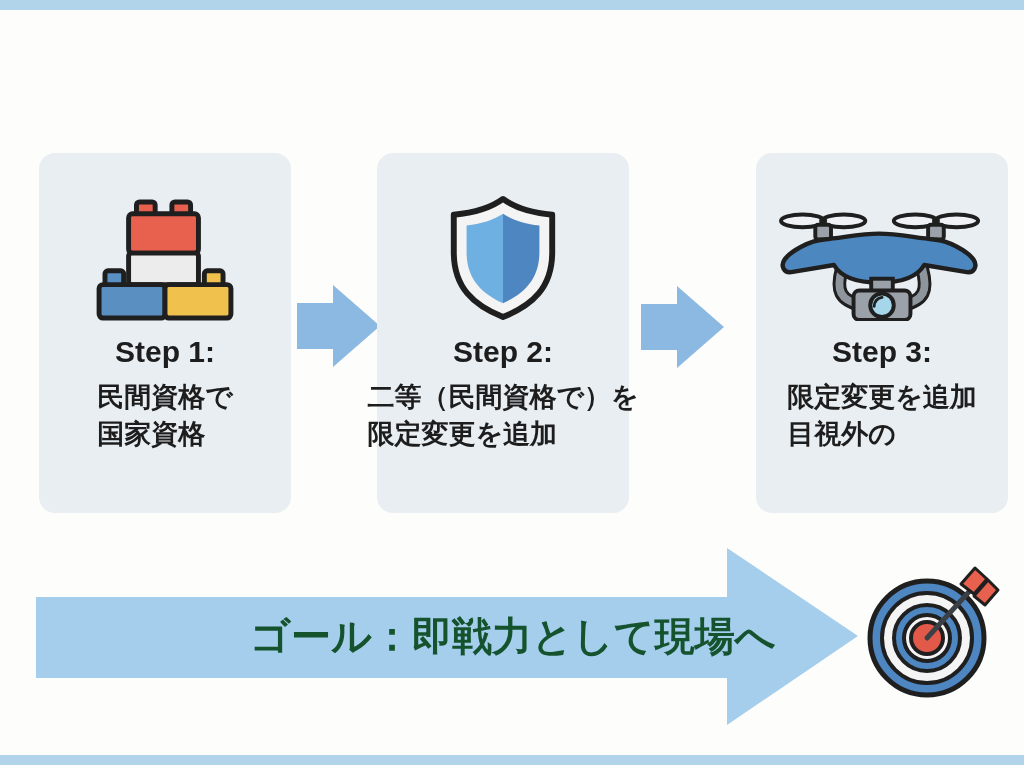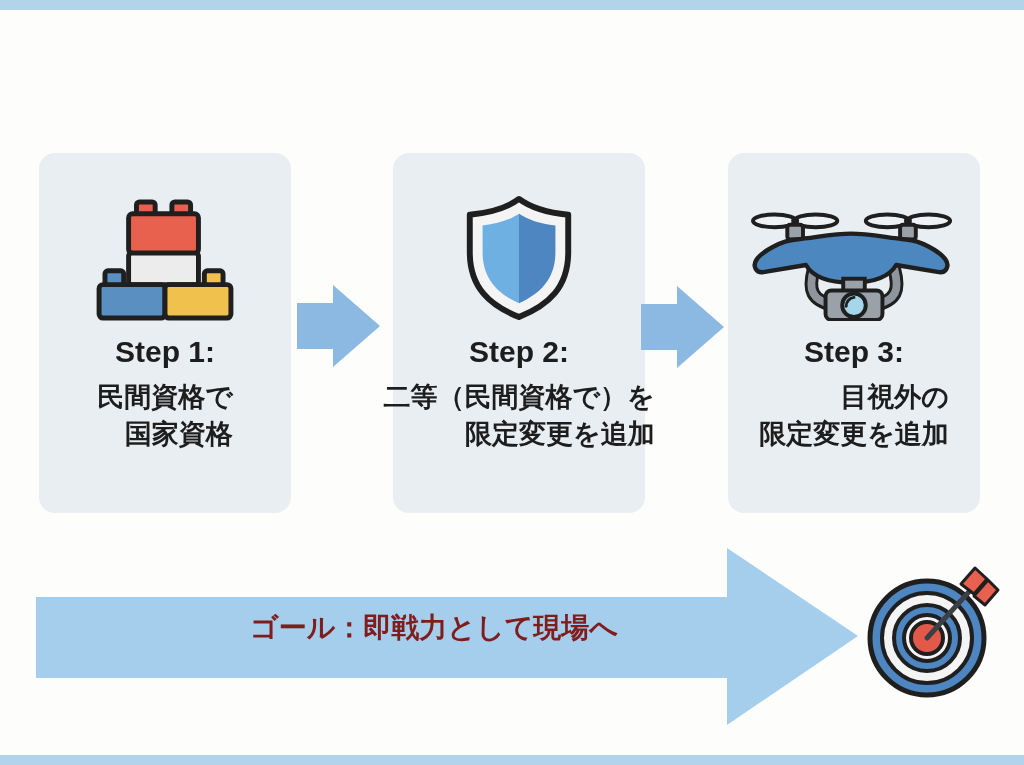--- a/index.html
+++ b/index.html
@@ -28,43 +28,43 @@
     top: 153px;
     width: 252px;
     height: 360px;
     background: #e8eef2;
     border-radius: 16px;
     display: flex;
     flex-direction: column;
     align-items: center;
   }
   .card.c1 { left: 39px; }
-  .card.c2 { left: 393px; }
-  .card.c3 { left: 728px; }
+  .card.c2 { left: 377px; }
+  .card.c3 { left: 756px; }
 
   .icon-box {
     margin-top: 40px;
     height: 128px;
     display: flex;
     align-items: flex-end;
     justify-content: center;
   }
   .step-title {
     margin-top: 14px;
     font-size: 30px;
     font-weight: 700;
     color: #1d1d1d;
     text-align: center;
   }
   .step-lines {
     margin-top: 10px;
     font-size: 27px;
     font-weight: 700;
     line-height: 37px;
-    text-align: right;
+    text-align: left;
     white-space: nowrap;
   }
 
   .flow-arrow {
     position: absolute;
     width: 84px;
     height: 83px;
   }
   .flow-arrow.a1 { left: 297px; top: 285px; }
   .flow-arrow.a2 { left: 641px; top: 286px; }
@@ -73,25 +73,25 @@
     position: absolute;
     left: 36px;
     top: 548px;
     width: 823px;
     height: 178px;
   }
   .goal-label {
     position: absolute;
     left: 250px;
     top: 609px;
-    font-size: 28px;
+    font-size: 40px;
     font-weight: 700;
     letter-spacing: 0px;
     white-space: nowrap;
-    color: #7f1d1d;
+    color: #14532d;
   }
   .target-svg {
     position: absolute;
     left: 852px;
     top: 561px;
     width: 150px;
     height: 150px;
   }
 </style>
 </head>
@@ -171,22 +171,22 @@
         <path d="M102 26 C84 26 66 30 46 32 C31 33 12 44 6 52 C1 59 5 67 14 65 L56 58 C63 70 77 76 102 76 C127 76 141 70 148 58 L190 65 C199 67 203 59 198 52 C192 44 173 33 158 32 C138 30 120 26 102 26 Z" fill="#4d87c0" stroke="#1f1f1f" stroke-width="4.5" stroke-linejoin="round"></path>
 
         <rect x="94" y="72" width="22" height="16" fill="#9aa1a8" stroke="#1f1f1f" stroke-width="4"></rect>
         <rect x="76" y="84" width="58" height="30" rx="6" fill="#9aa1a8" stroke="#1f1f1f" stroke-width="4"></rect>
         <circle cx="105" cy="99" r="12" fill="#a5d6ea" stroke="#1f1f1f" stroke-width="4"></circle>
         <path d="M97 100 A9 9 0 0 1 105 91" fill="none" stroke="#1f1f1f" stroke-width="3" stroke-linecap="round"></path>
       </svg>
     </div>
     <div class="step-title">Step 3:</div>
     <div class="step-lines">
+      <div>限定変更を追加</div>
       <div>目視外の</div>
-      <div>限定変更を追加</div>
     </div>
   </div>
 
   <svg class="goal-arrow-svg" viewBox="0 0 823 178">
     <polygon points="0,49 691,49 691,0 822,88 691,177 691,130 0,130" fill="#a5cdec"></polygon>
   </svg>
   <div class="goal-label">ゴール：即戦力として現場へ</div>
 
   <svg class="target-svg" viewBox="0 0 150 150">
     <circle cx="75" cy="77" r="57" fill="#4d86c0" stroke="#1f1f1f" stroke-width="5"></circle>

